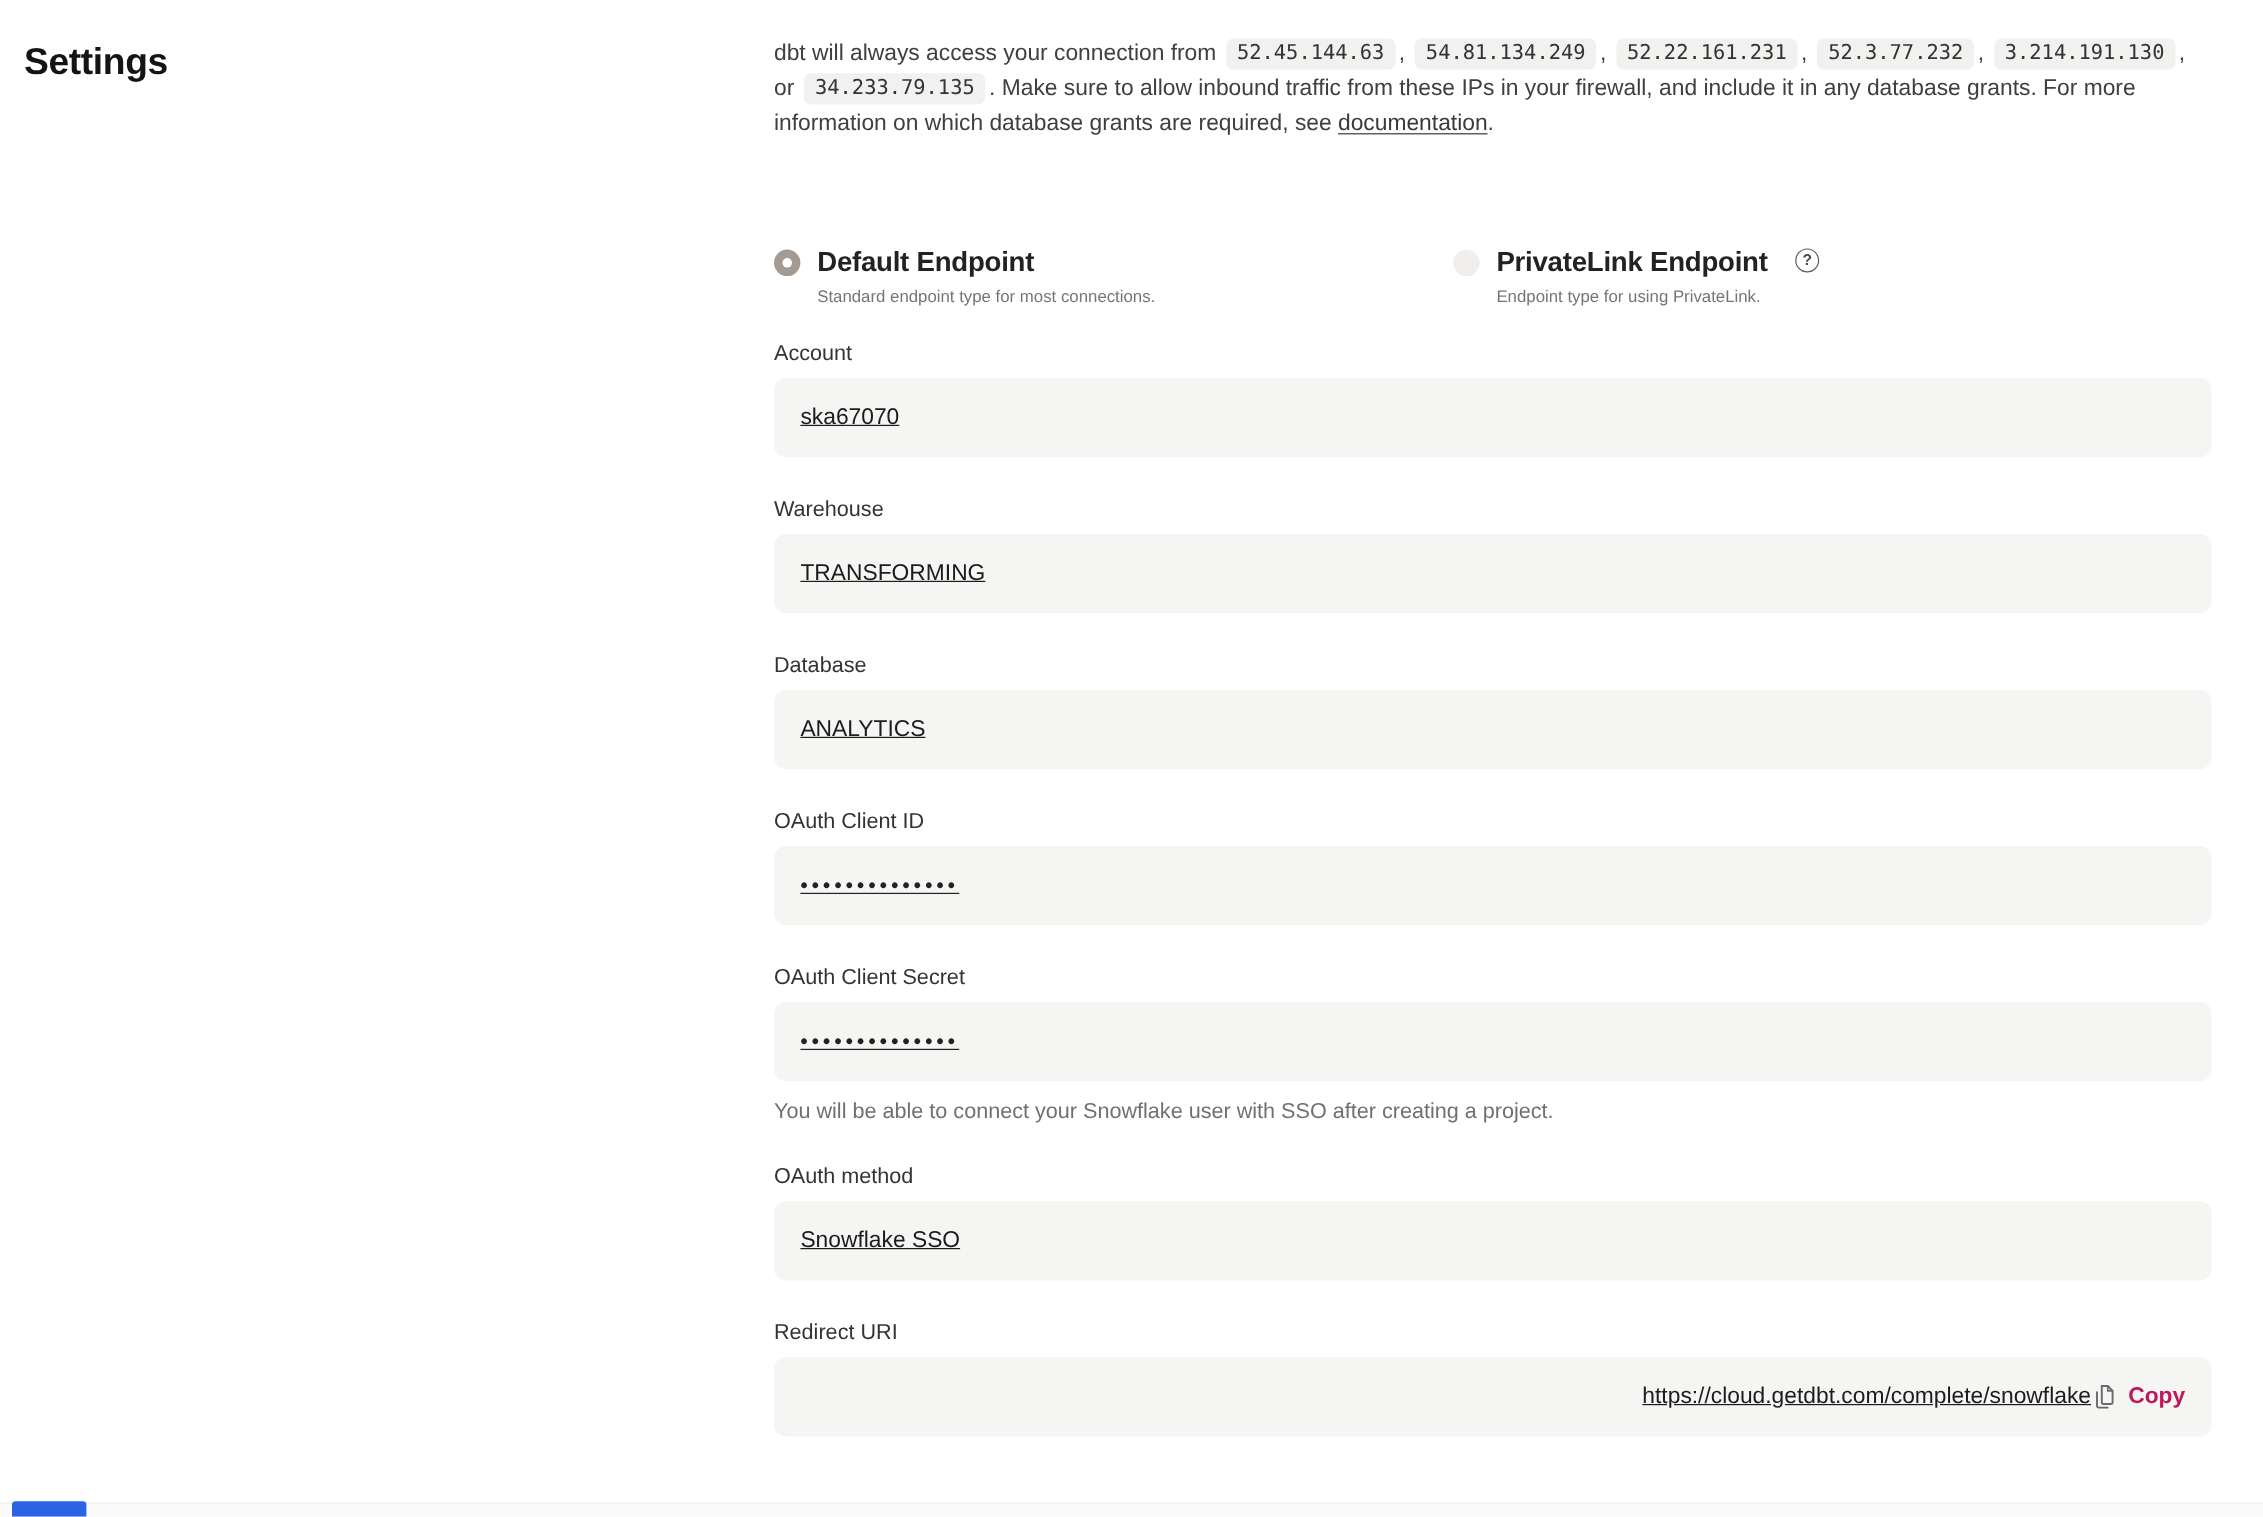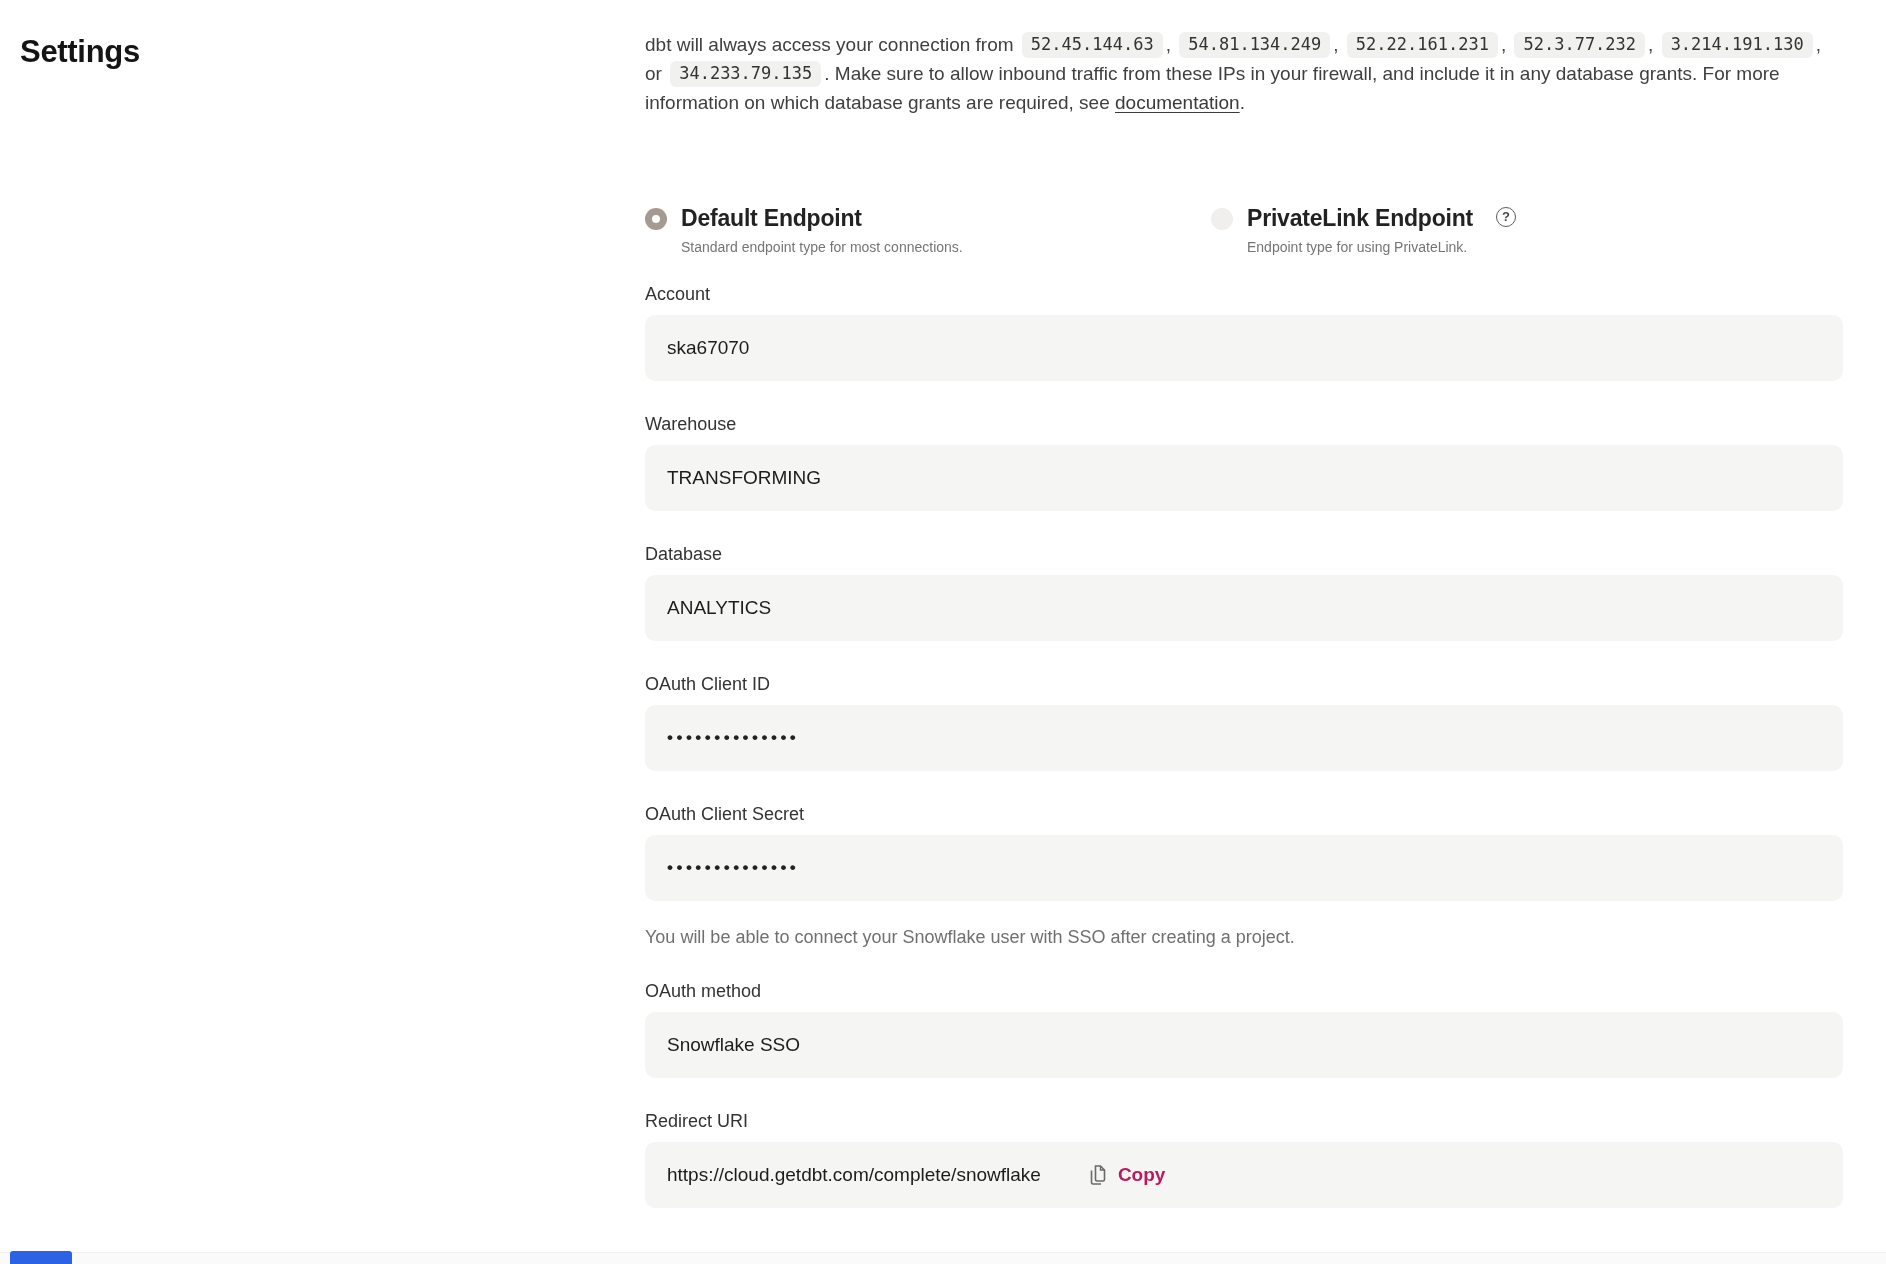--- a/index.html
+++ b/index.html
@@ -125,34 +125,35 @@
     border-radius: 10px;
     display: flex;
     align-items: center;
     padding: 0 22px;
     cursor: text;
   }
   .field-value {
     font-size: 19px;
     font-weight: 500;
     color: #1c1c1c;
+    text-decoration: underline;
   }
   .field-value.password {
     font-size: 17px;
     letter-spacing: 3.5px;
     color: #222222;
     font-weight: 700;
   }
   .field-help {
     font-size: 18px;
     color: #707070;
-    margin-top: 26px;
-  }
-
-  .redirect-input { justify-content: flex-start; gap: 46px; }
+    margin-top: 15px;
+  }
+
+  .redirect-input { justify-content: flex-end; }
   .copy-button {
     display: flex;
     align-items: center;
     gap: 10px;
     cursor: pointer;
     flex: none;
   }
   .copy-button .copy-label {
     font-size: 19px;
     font-weight: 700;

